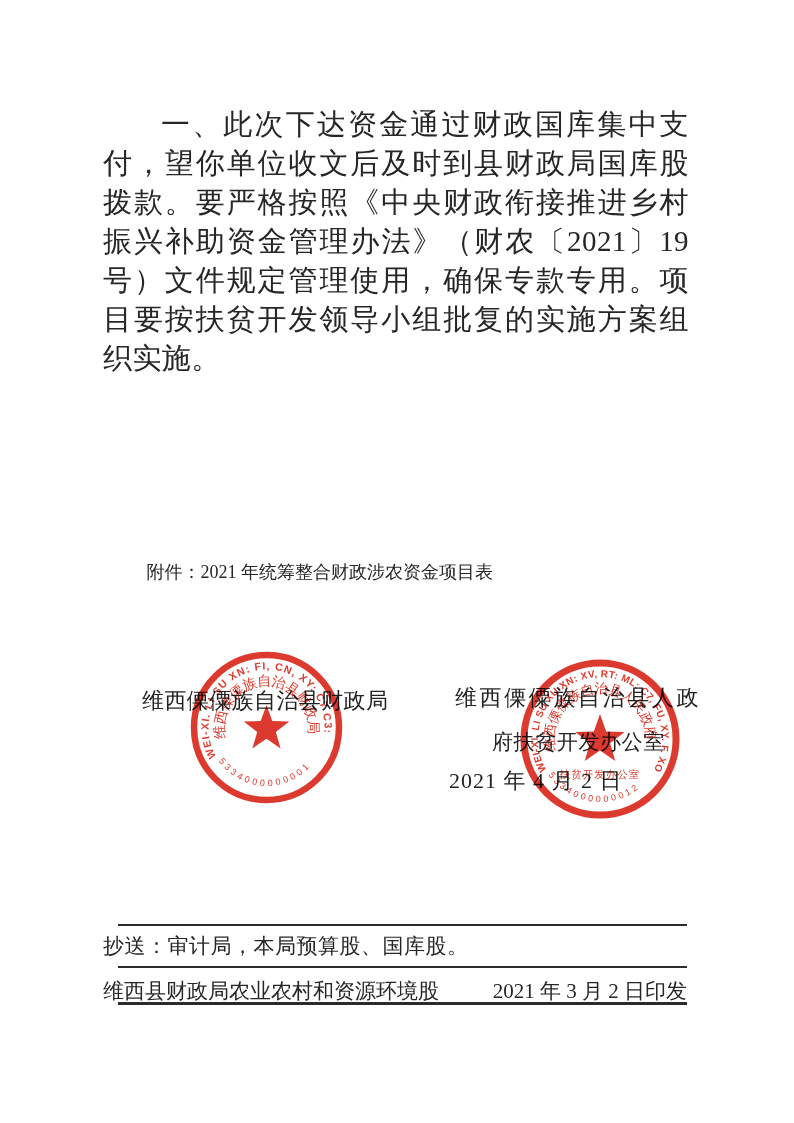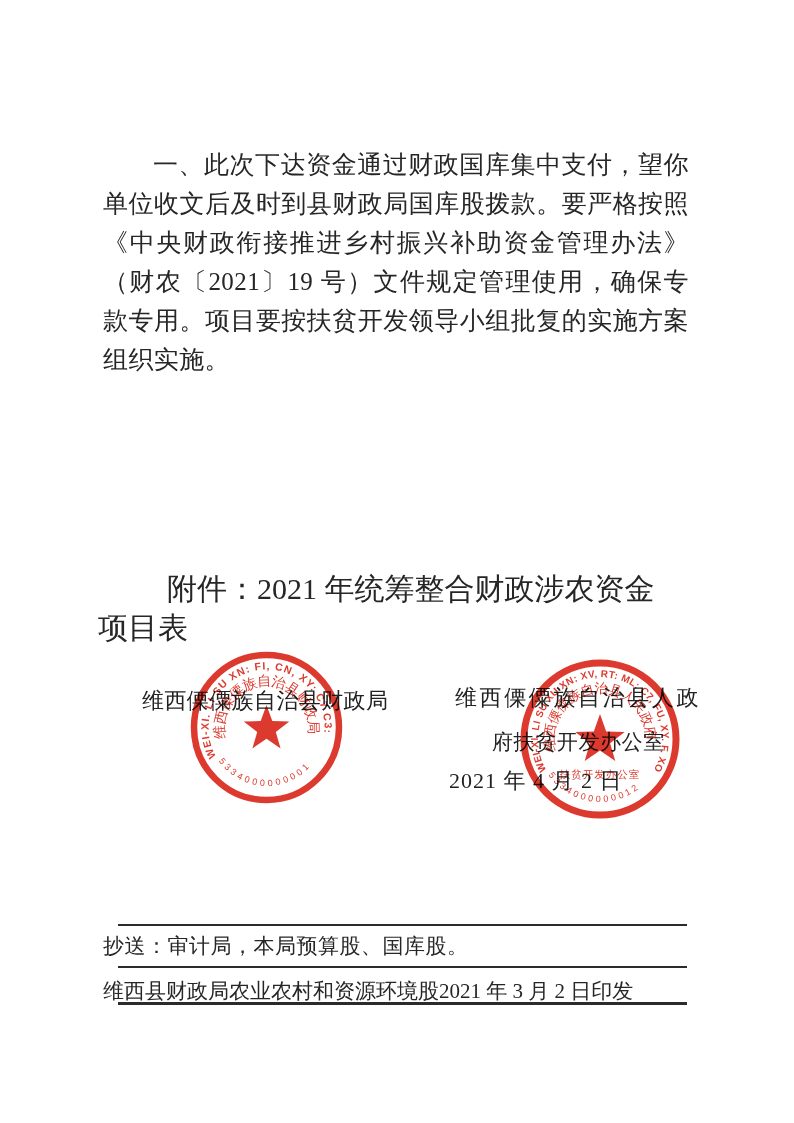--- a/index.html
+++ b/index.html
@@ -2,42 +2,42 @@
 <html><head>
 <meta charset="utf-8">
 <style>
   html,body{margin:0;padding:0;background:#fff;}
   .page{
     position:relative;width:794px;height:1123px;background:#ffffff;overflow:hidden;
     font-family:"Liberation Serif","DejaVu Serif",serif;color:#262626;
   }
   .body-text{
     position:absolute;left:103px;top:105px;width:586px;
-    font-size:25px;line-height:39px;text-align:justify;letter-spacing:.4px;margin-top:40px;
+    font-size:29px;line-height:39px;text-align:justify;letter-spacing:.4px;
   }
   .body-text p{margin:0;text-indent:2em;}
   .attachment{
-    position:absolute;left:98px;top:553px;width:586px;
-    font-size:30px;line-height:39px;text-indent:2.3em;margin-top:16px;
+    position:absolute;left:105px;top:553px;width:586px;
+    font-size:18px;line-height:39px;text-indent:2.3em;
   }
   .sig{position:absolute;white-space:nowrap;color:#222;}
   .sig-left-name{left:142px;top:686px;font-size:22px;letter-spacing:.4px;}
   .sig-right-1{left:455px;top:683px;font-size:22px;letter-spacing:2.6px;}
   .sig-right-2{left:492px;top:728px;font-size:21px;letter-spacing:.6px;}
   .sig-right-date{left:449px;top:766px;font-size:22px;letter-spacing:1px;}
   .seal{position:absolute;mix-blend-mode:multiply;opacity:.92;}
   .seal-left{left:188px;top:649px;}
   .seal-right{left:517px;top:656px;}
   .seal text{fill:#d9291c;}
   .footer-rule{position:absolute;left:118px;width:569px;background:#2b2b2b;}
   .rule-top{top:924px;height:2px;}
   .rule-mid{top:966px;height:2px;}
   .rule-bot{top:1002px;height:3px;}
   .footer-cc{position:absolute;left:103px;top:932px;font-size:21px;letter-spacing:.5px;white-space:nowrap;}
-  .footer-row{position:absolute;left:103px;top:977px;width:584px;display:flex;font-size:21px;white-space:nowrap;}
+  .footer-row{position:absolute;left:103px;top:977px;width:584px;display:flex;justify-content:space-between;font-size:21px;white-space:nowrap;}
 </style>
 </head>
 <body>
 
 <div class="page">
 
   <div class="body-text">
     <p>一、此次下达资金通过财政国库集中支付，望你单位收文后及时到县财政局国库股拨款。要严格按照《中央财政衔接推进乡村振兴补助资金管理办法》（财农〔2021〕19 号）文件规定管理使用，确保专款专用。项目要按扶贫开发领导小组批复的实施方案组织实施。</p>
   </div>
 

